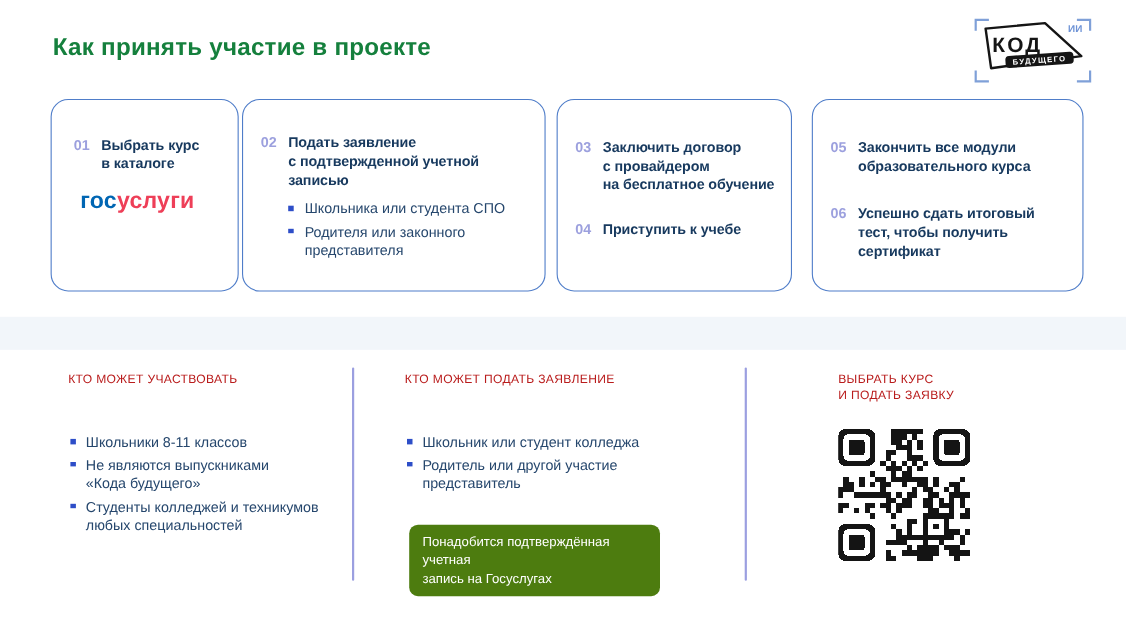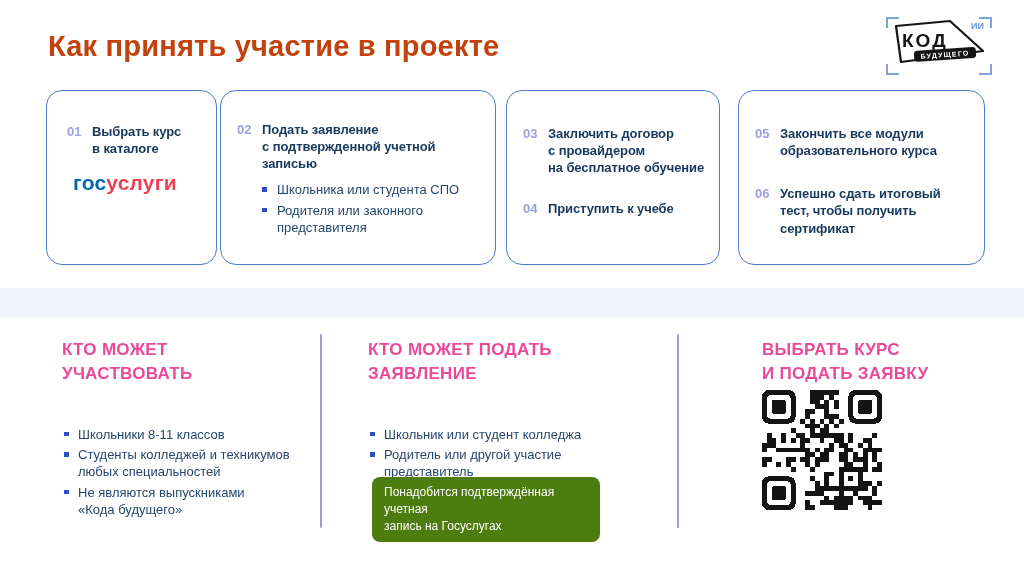--- a/index.html
+++ b/index.html
@@ -3,21 +3,21 @@
 <meta charset="utf-8">
 <style>
   html,body{margin:0;padding:0;}
   body{
     width:1024px;height:573px;position:relative;overflow:hidden;
     background:#ffffff;font-family:"Liberation Sans",sans-serif;
     -webkit-font-smoothing:antialiased;
   }
   .page-title{
     position:absolute;left:48px;top:30px;
-    font-size:29px;font-weight:700;color:#c2410c;letter-spacing:.2px;
+    font-size:22px;font-weight:700;color:#15803d;letter-spacing:.2px;
   }
   
   .logo{position:absolute;left:884px;top:15px;width:110px;height:64px;}
   
   .card{
     position:absolute;top:90px;height:175px;box-sizing:border-box;
     background:#fff;border:1.5px solid #4f7dc9;border-radius:16px;
   }
   .card1{left:46px;width:171px;padding:32px 10px 0 20px;}
   .card2{left:220px;width:276px;padding:30px 8px 0 16px;}
@@ -53,21 +53,21 @@
   .card2 ul.bullets{margin-top:9px;padding-left:40px;}
   .card2 ul.bullets li::before{left:-15px;}
   
   .band{position:absolute;left:0;top:288px;width:1024px;height:30px;background:#f2f6fa;}
   
   .bcol{position:absolute;top:338px;}
   .bcol1{left:62px;width:240px;}
   .bcol2{left:368px;width:242px;}
   .bcol3{left:762px;width:210px;}
   .bheading{
-    font-size:17px;font-weight:700;color:#ec4899;
+    font-size:11px;font-weight:400;color:#b91c1c;
     letter-spacing:.3px;line-height:1.4;white-space:pre-line;
   }
   .bcol ul.bullets{margin-top:40px;}
   .vdivider{
     position:absolute;top:334px;width:2px;height:194px;
     background:#9b9fe0;border-radius:1px;
   }
   .vdivider-1{left:320px;}
   .vdivider-2{left:677px;}
   .callout{
@@ -154,24 +154,24 @@
     </div>
   </div>
 </div>
 
 <div class="band"></div>
 
 <div class="bcol bcol1">
   <div class="bheading">КТО МОЖЕТ УЧАСТВОВАТЬ</div>
   <ul class="bullets">
       <li>Школьники 8-11 классов</li>
+      <li>Не являются выпускниками
+«Кода будущего»</li>
       <li>Студенты колледжей и техникумов
 любых специальностей</li>
-      <li>Не являются выпускниками
-«Кода будущего»</li>
     </ul>
 </div>
 
 <div class="vdivider vdivider-1"></div>
 
 <div class="bcol bcol2">
   <div class="bheading">КТО МОЖЕТ ПОДАТЬ ЗАЯВЛЕНИЕ</div>
   <ul class="bullets">
       <li>Школьник или студент колледжа</li>
       <li>Родитель или другой участие

